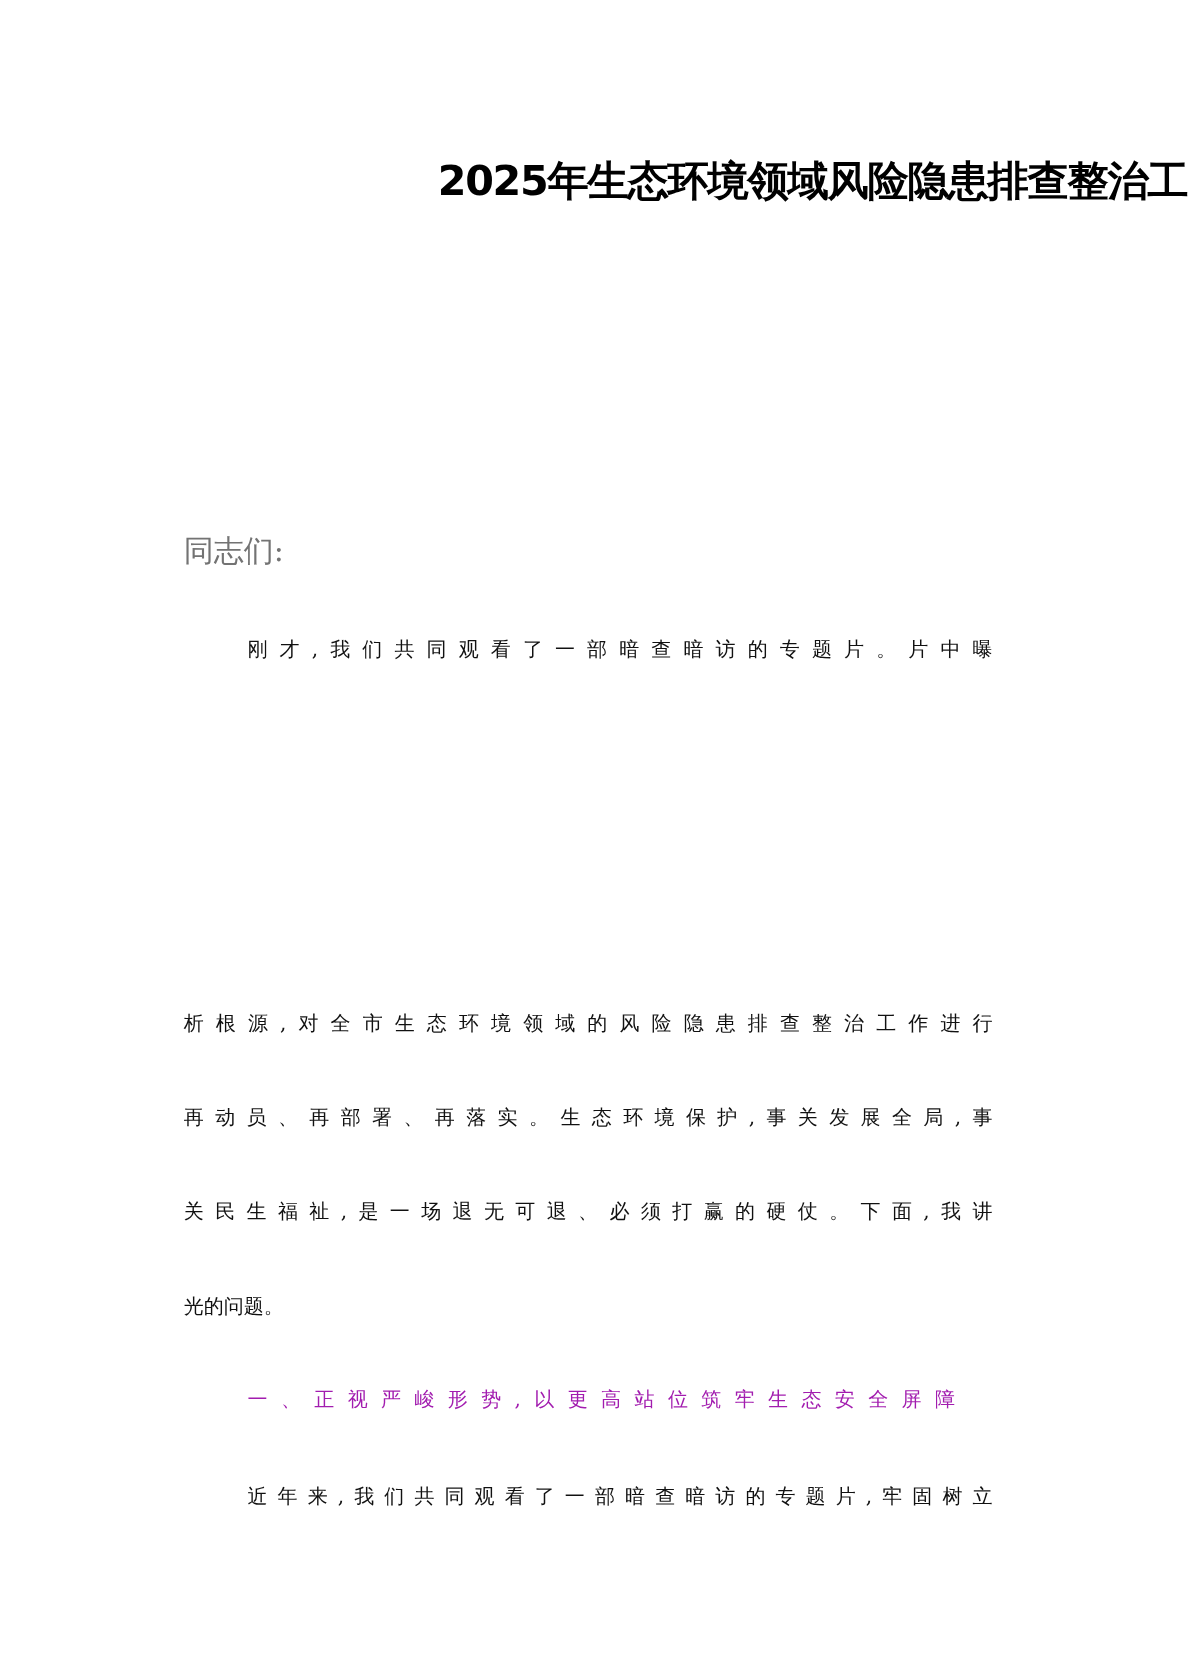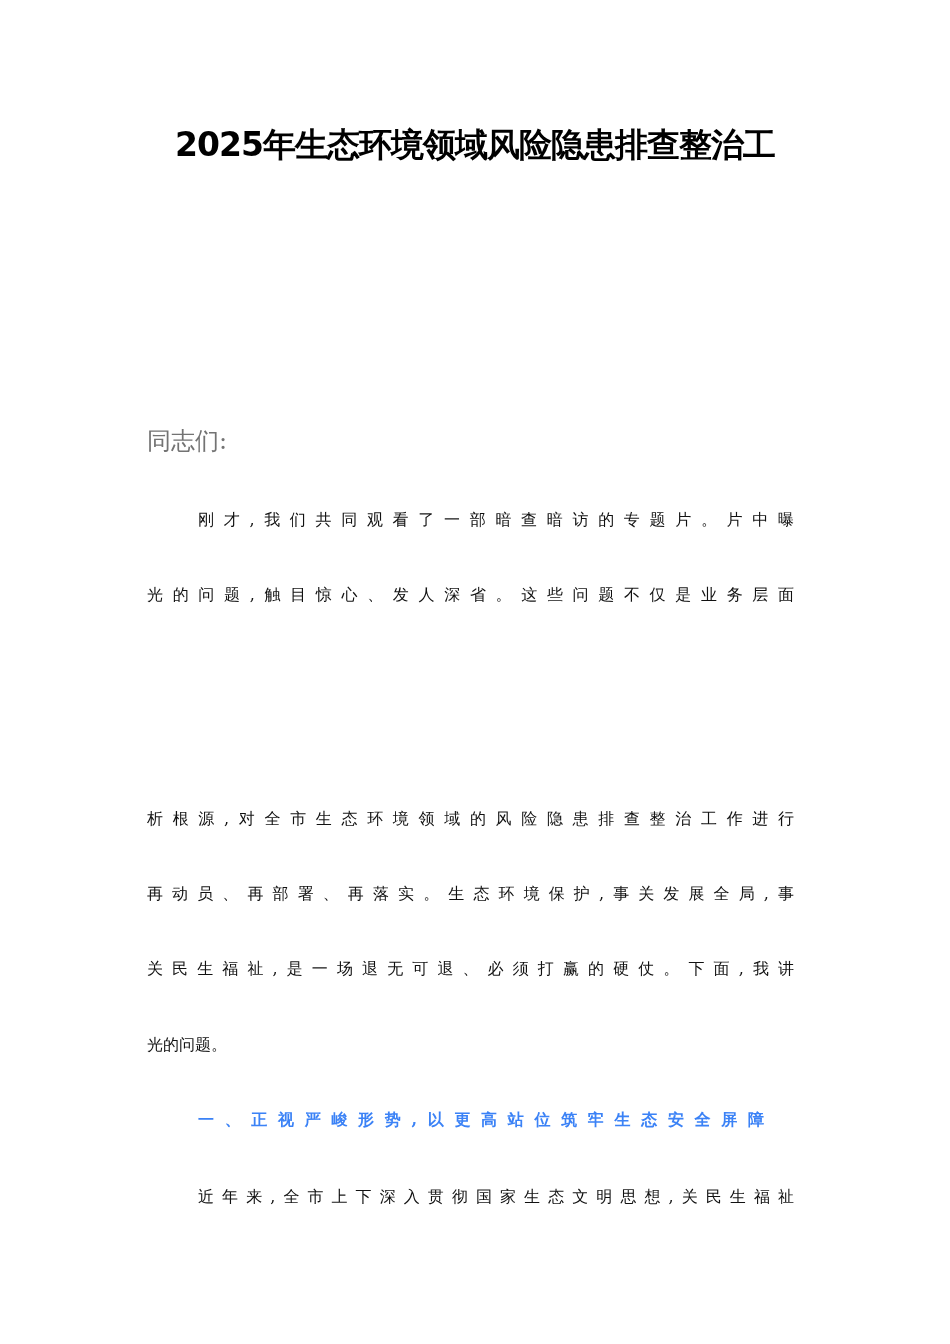--- a/index.html
+++ b/index.html
@@ -18,21 +18,21 @@
       position: absolute;
       left: 0; top: 0;
       width: 950px;
       height: 1344px;
       background: #ffffff;
     }
     .title-line {
       position: absolute;
       left: 0;
       width: 950px;
-      text-align: center;
+      text-align: right;
       font-family: "DejaVu Sans", sans-serif;
       font-weight: bold;
       font-size: 33px;
       line-height: 40px;
       white-space: nowrap;
       letter-spacing: -1px;
     }
     .title-line.l1 { top: 125px; }
     .title-line.l2 { top: 275px; font-weight: normal; -webkit-text-stroke: 0.6px #000; }
     .line {
@@ -44,24 +44,24 @@
       line-height: 30px;
       height: 30px;
       white-space: nowrap;
       text-align: justify;
       text-align-last: justify;
       color: #111111;
     }
     .line.indent { left: 198px; width: 596px; }
     .line.last { text-align-last: left; }
     .line.heading {
-      font-weight: bold;
+      font-weight: normal;
       left: 198px;
       width: 566px;
-      color: #3b82f6;
+      color: #a21caf;
     }
     .salutation {
       position: absolute;
       left: 147px;
       top: 426px;
       font-family: "DejaVu Serif", serif;
       font-size: 24px;
       line-height: 30px;
       color: #737373;
       white-space: nowrap;
@@ -70,23 +70,22 @@
 </head>
 <body>
 
 <div class="page">
 
   <div class="title-line l1">2025年生态环境领域风险隐患排查整治工</div>
 
   <div class="salutation">同志们:</div>
 
   <div class="line indent" style="top:505px;">刚才,我们共同观看了一部暗查暗访的专题片。片中曝</div>
-  <div class="line" style="top:580px;">光的问题,触目惊心、发人深省。这些问题不仅是业务层面</div>
   <div class="line" style="top:804px;">析根源,对全市生态环境领域的风险隐患排查整治工作进行</div>
   <div class="line" style="top:879px;">再动员、再部署、再落实。生态环境保护,事关发展全局,事</div>
   <div class="line" style="top:954px;">关民生福祉,是一场退无可退、必须打赢的硬仗。下面,我讲</div>
   <div class="line last" style="top:1030px;">光的问题。</div>
 
   <div class="line heading" style="top:1105px;">一、正视严峻形势,以更高站位筑牢生态安全屏障</div>
 
-  <div class="line indent" style="top:1182px;">近年来,全市上下深入贯彻国家生态文明思想,关民生福祉</div>
+  <div class="line indent" style="top:1182px;">近年来,我们共同观看了一部暗查暗访的专题片,牢固树立</div>
 
 </div>
 
 </body></html>

